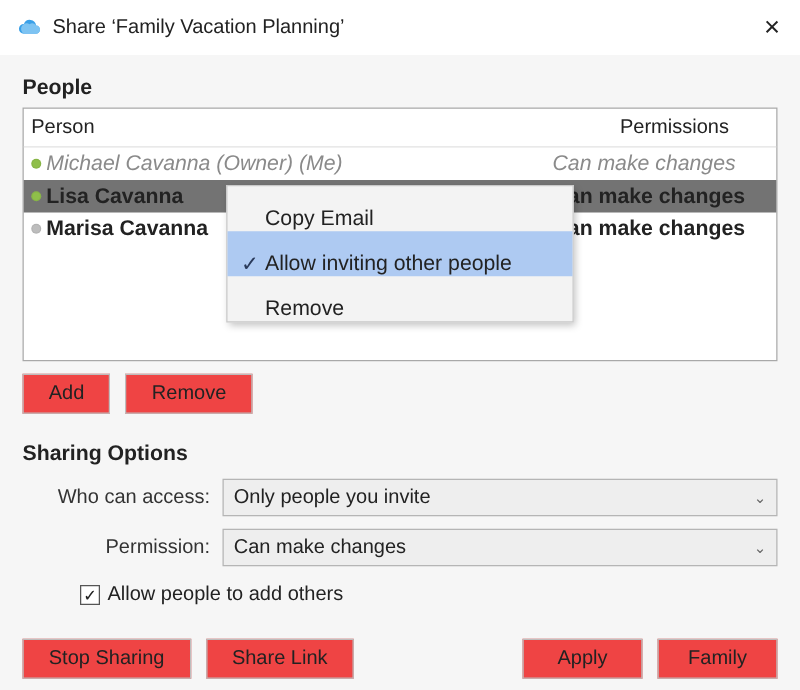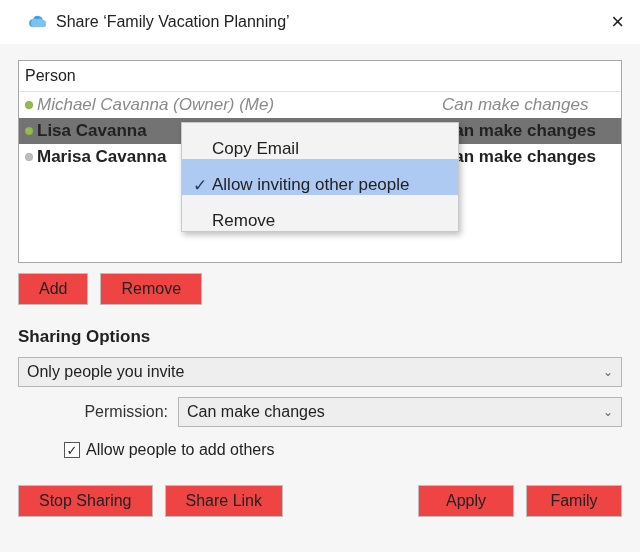--- a/index.html
+++ b/index.html
@@ -9,21 +9,21 @@
     font-family: "Segoe UI", Arial, sans-serif;
     background:#f6f6f6;
     color:#222;
     overflow:hidden;
   }
   .titlebar {
     height:44px;
     background:#fff;
     display:flex;
     align-items:center;
-    padding:0 16px 0 28px;
+    padding:0 16px 0 14px;
     border-bottom:1px solid #fff;
   }
   .titlebar .title {
     font-size:16px;
     flex:1;
     margin-left:8px;
     color:#222;
   }
   .closex {
     font-size:22px;
@@ -168,24 +168,26 @@
       <path fill="#3aa0e8" d="M6 18h11.5a4 4 0 0 0 .3-8A6 6 0 0 0 6.2 8.6 4.5 4.5 0 0 0 6 18z"></path>
       <path fill="#89c9f3" d="M6 18h11.5a4 4 0 0 0 .3-8 4.8 4.8 0 0 0-6.3-1.2A4.7 4.7 0 0 0 6 18z" opacity=".85"></path>
     </svg>
   </span>
   <span class="title">Share ‘Family Vacation Planning’</span>
   <span class="closex">×</span>
 </div>
 
 <div class="content">
 
+  <div class="section-label">People</div>
 
   <div class="people-box">
     <div class="people-header">
       <div class="col-person">Person</div>
+      <div class="col-perm">Permissions</div>
     </div>
     <div class="people-rows">
 
       <div class="row owner">
         <div class="col-person">
           <span class="status-dot"></span>
           <span class="name">Michael Cavanna (Owner) (Me)</span>
         </div>
         <div class="col-perm">
             <span class="perm-text">Can make changes</span>
@@ -232,20 +234,21 @@
 
   <div class="btnrow">
     <button class="win">Add</button>
     <button class="win">Remove</button>
   </div>
 
   <div class="sharing-opts">
     <div class="section-label">Sharing Options</div>
 
     <div class="formrow">
+      <label>Who can access:</label>
       <div class="select">
         <span>Only people you invite</span>
         <span class="chev">⌄</span>
       </div>
     </div>
 
     <div class="formrow">
       <label>Permission:</label>
       <div class="select">
         <span>Can make changes</span>

